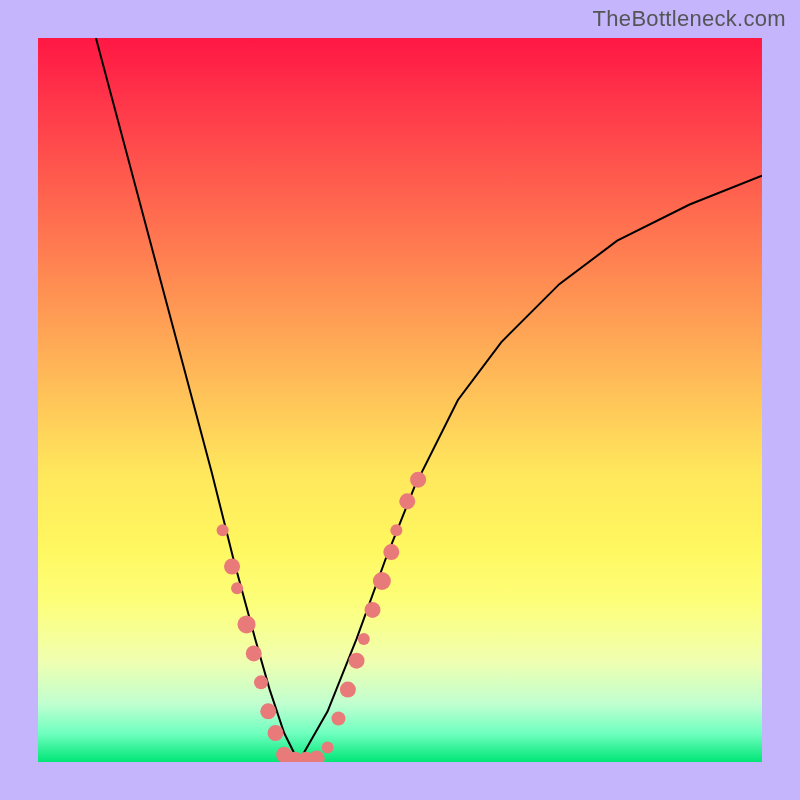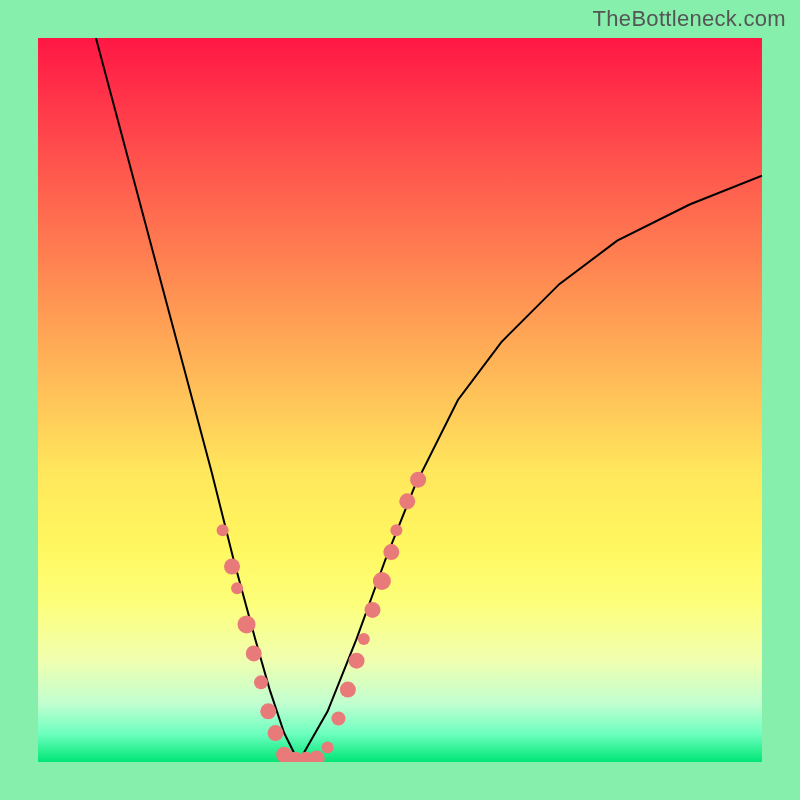--- a/index.html
+++ b/index.html
@@ -3,21 +3,21 @@
 <meta charset="utf-8">
 <style>
   * { margin: 0; padding: 0; box-sizing: border-box; }
   html, body { width: 800px; height: 800px; overflow: hidden; }
   body { background: #000; position: relative; font-family: Arial, sans-serif; }
   
   .outer {
     position: absolute;
     top: 0; left: 0;
     width: 800px; height: 800px;
-    background: #86efac;
+    background: #c4b5fd;
   }
   
   .plot-area {
     position: absolute;
     top: 38px;
     left: 38px;
     width: 724px;
     height: 724px;
     background: linear-gradient(to bottom,
       #ff1744 0%,

